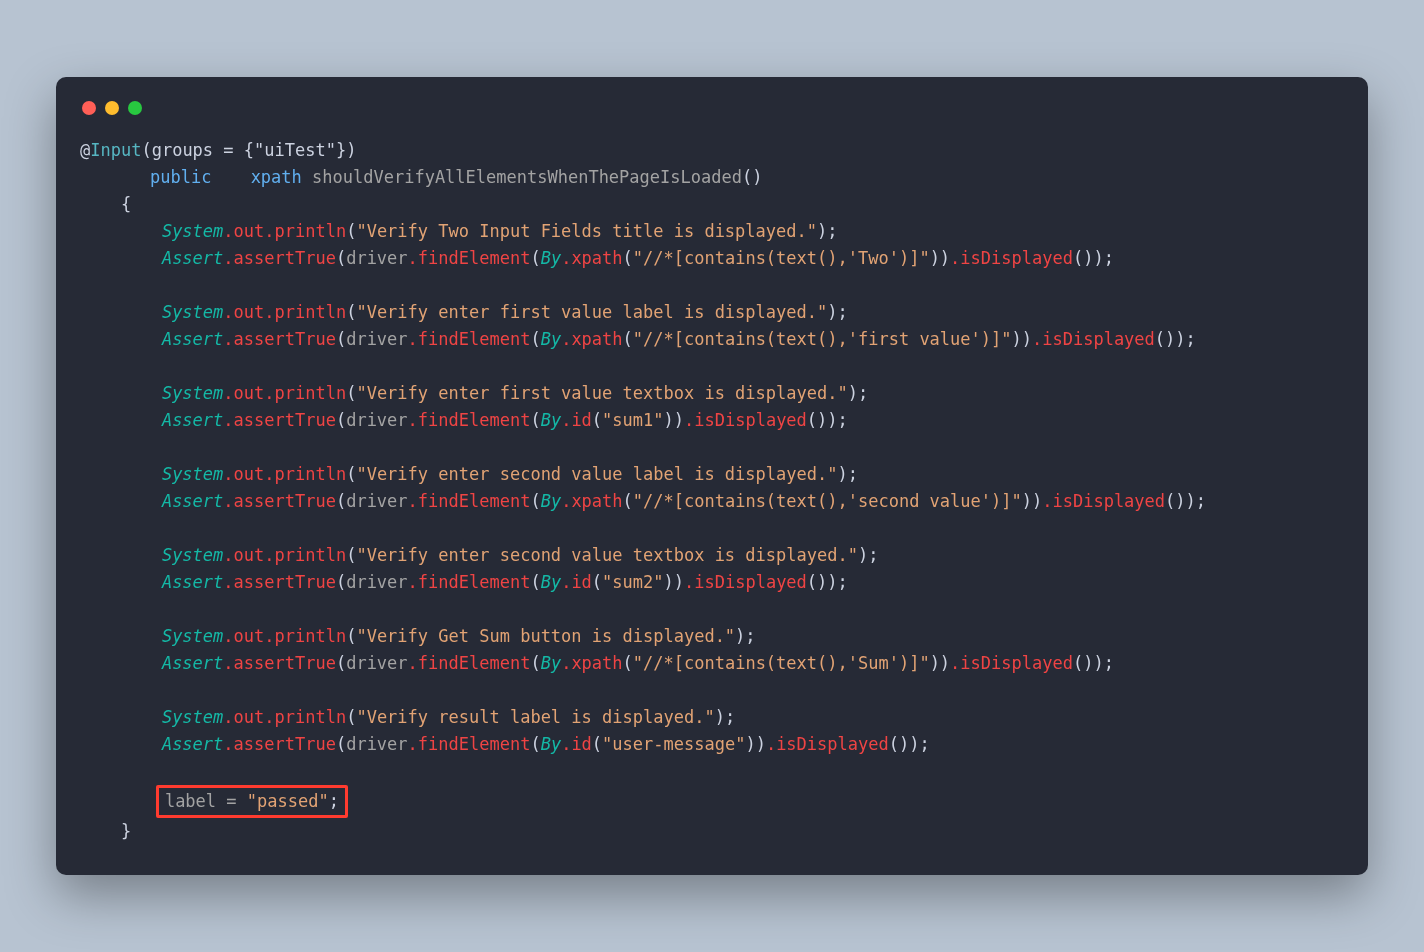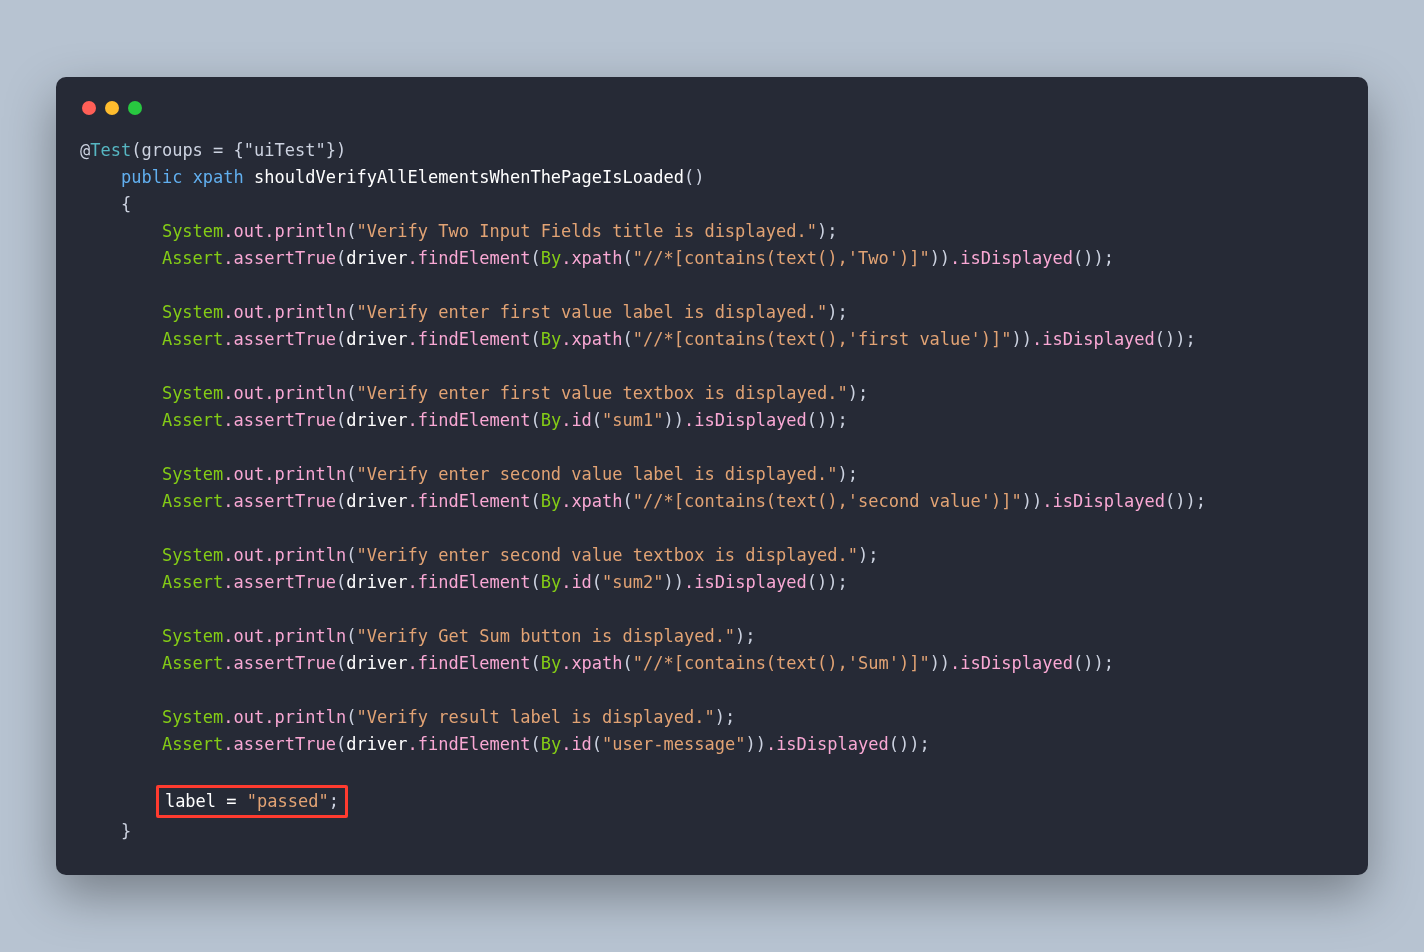--- a/index.html
+++ b/index.html
@@ -35,45 +35,45 @@
   pre {
     margin: 0;
     font-family: inherit;
     font-size: 17px;
     line-height: 27px;
     color: #ccd2e0;
     white-space: pre;
   }
   .c-at   { color: #ccd2e0; }
   .c-ann  { color: #56b6c2; }  
-  .c-kw   { color: #61afef; }  
-  .c-fn   { color: #ffffff; }  
-  .c-id   { color: #84cc16; }  
-  .c-m    { color: #f9a8d4; text-align: right; }  
+  .c-kw   { color: #61afef; margin-left: 29px; }  
+  .c-fn   { color: #a3a3a3; }  
+  .c-id   { color: #14b8a6; font-style: italic; }  
+  .c-m    { color: #ef4444; text-align: right; }  
   .c-str  { color: #e2a374; }  
   .c-p    { color: #ccd2e0; }  
   .highlight-box {
     border: 3px solid #ff3b2f;
     border-radius: 2px;
     padding: 0 6px;
     margin-left: -6px;
     display: inline-block;
   }
 </style>
 </head>
 <body>
 
 <div class="window">
   <div class="traffic-lights">
     <div class="tl red"></div>
     <div class="tl yellow"></div>
     <div class="tl green"></div>
   </div>
 
-<pre><span class="c-at">@</span><span class="c-ann">Test</span><span class="c-p">(groups = {"uiTest"})</span>
+<pre><span class="c-at">@</span><span class="c-ann">Input</span><span class="c-p">(groups = {"uiTest"})</span>
     <span class="c-kw">public</span> <span class="c-kw">xpath</span> <span class="c-fn">shouldVerifyAllElementsWhenThePageIsLoaded</span><span class="c-p">()</span>
     <span class="c-p">{</span>
         <span class="c-id">System</span><span class="c-m">.out</span><span class="c-m">.println</span><span class="c-p">(</span><span class="c-str">"Verify Two Input Fields title is displayed."</span><span class="c-p">);</span>
         <span class="c-id">Assert</span><span class="c-m">.assertTrue</span><span class="c-p">(</span><span class="c-fn">driver</span><span class="c-m">.findElement</span><span class="c-p">(</span><span class="c-id">By</span><span class="c-m">.xpath</span><span class="c-p">(</span><span class="c-str">"//*[contains(text(),'Two')]"</span><span class="c-p">))</span><span class="c-m">.isDisplayed</span><span class="c-p">());</span>
 
         <span class="c-id">System</span><span class="c-m">.out</span><span class="c-m">.println</span><span class="c-p">(</span><span class="c-str">"Verify enter first value label is displayed."</span><span class="c-p">);</span>
         <span class="c-id">Assert</span><span class="c-m">.assertTrue</span><span class="c-p">(</span><span class="c-fn">driver</span><span class="c-m">.findElement</span><span class="c-p">(</span><span class="c-id">By</span><span class="c-m">.xpath</span><span class="c-p">(</span><span class="c-str">"//*[contains(text(),'first value')]"</span><span class="c-p">))</span><span class="c-m">.isDisplayed</span><span class="c-p">());</span>
 
         <span class="c-id">System</span><span class="c-m">.out</span><span class="c-m">.println</span><span class="c-p">(</span><span class="c-str">"Verify enter first value textbox is displayed."</span><span class="c-p">);</span>
         <span class="c-id">Assert</span><span class="c-m">.assertTrue</span><span class="c-p">(</span><span class="c-fn">driver</span><span class="c-m">.findElement</span><span class="c-p">(</span><span class="c-id">By</span><span class="c-m">.id</span><span class="c-p">(</span><span class="c-str">"sum1"</span><span class="c-p">))</span><span class="c-m">.isDisplayed</span><span class="c-p">());</span>

